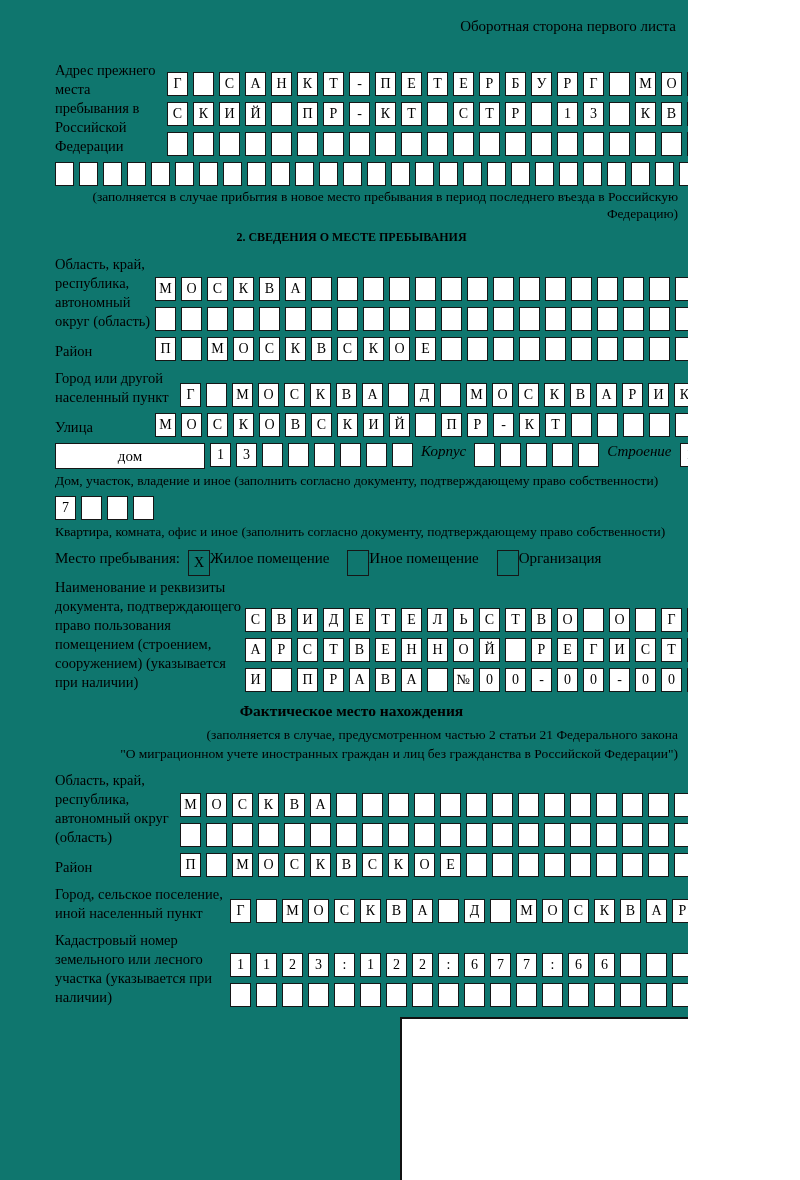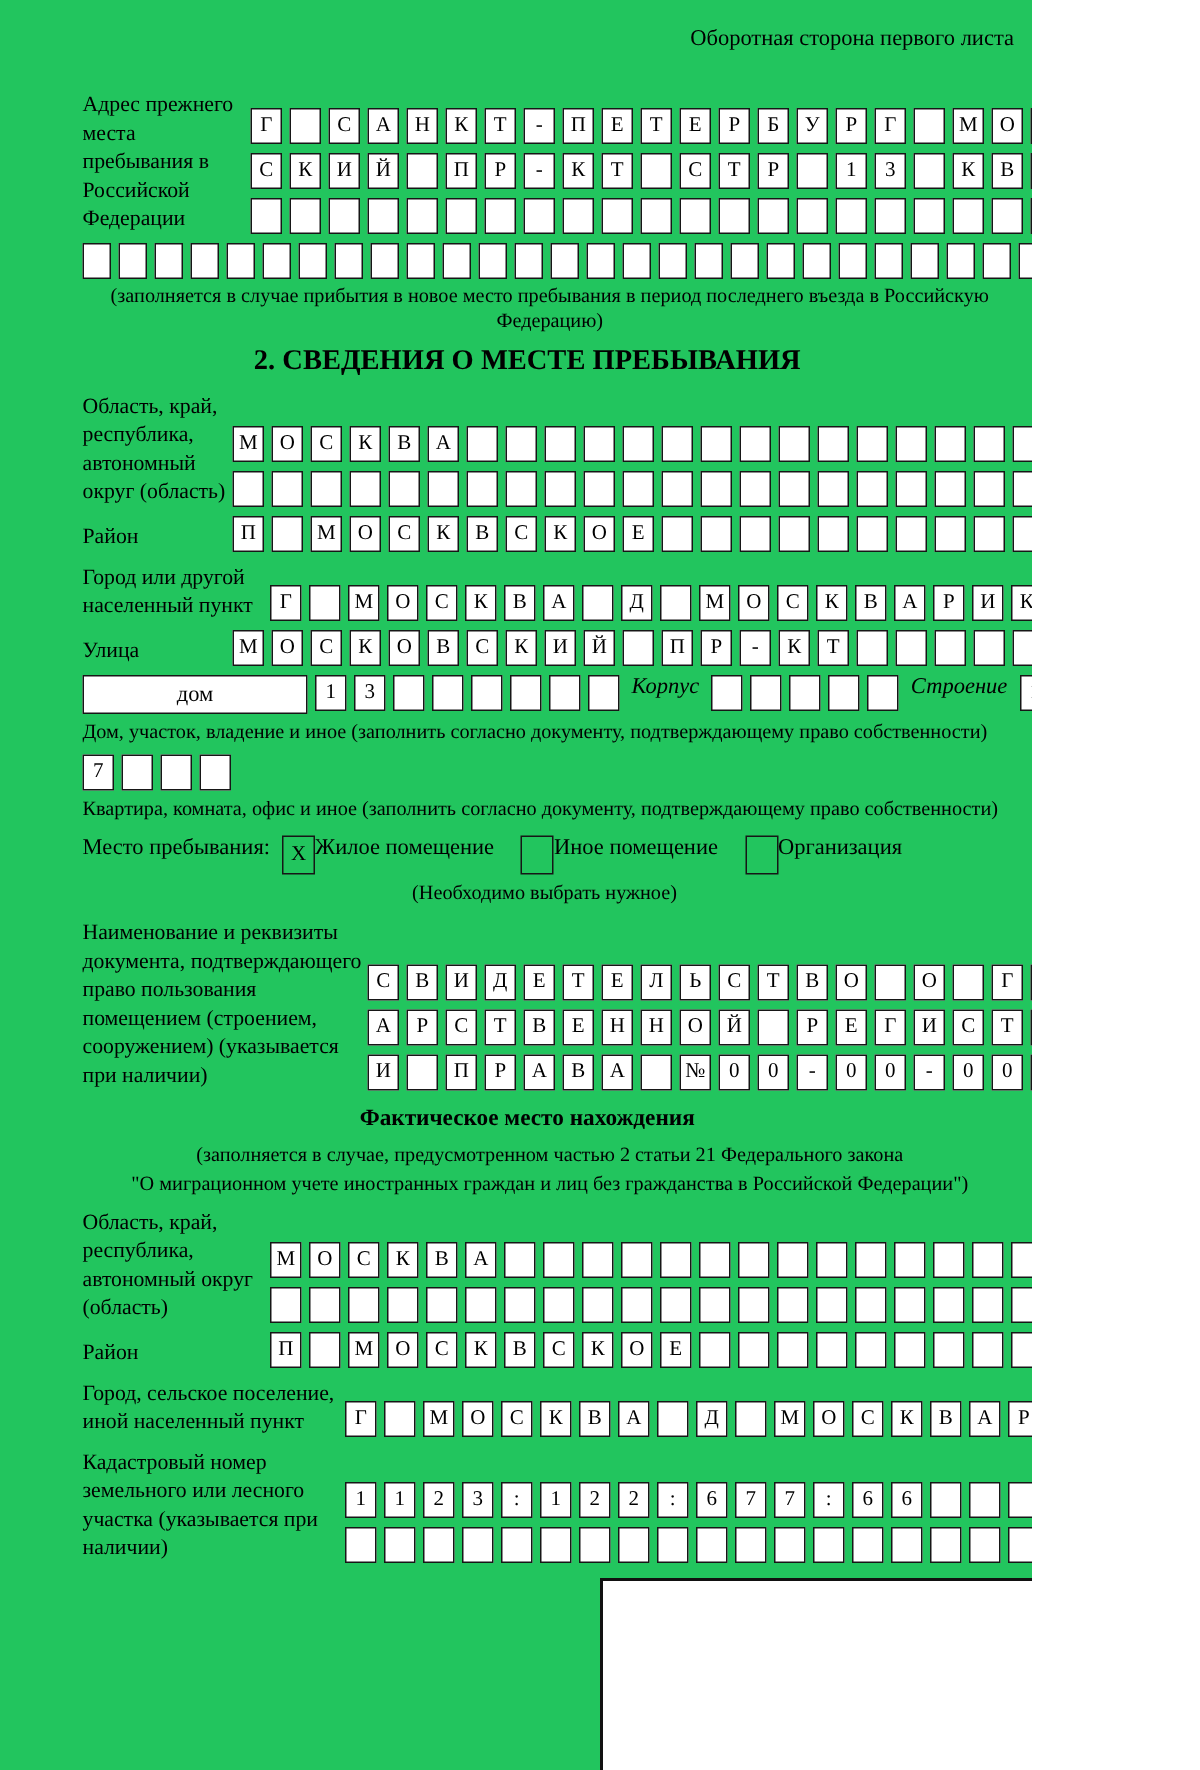--- a/index.html
+++ b/index.html
@@ -1,37 +1,37 @@
 <!DOCTYPE html>
 <html><head>
 <meta charset="utf-8">
 <style>
   html,body{margin:0;padding:0;background:#fff;}
   .page{
     width:688px;height:1180px;box-sizing:border-box;
     padding:12px 10px 0 55px;
-    font-family:"Liberation Serif",serif;color:#000;background:#22c55e;
+    font-family:"Liberation Serif",serif;color:#000;background:#0f766e;
     position:relative;overflow:hidden;
   }
   .header-note{text-align:right;font-size:15px;margin:6px 2px 24px 0;}
   .block{display:flex;align-items:flex-end;margin-bottom:6px;}
   .label{font-size:14.5px;line-height:19px;flex:none;padding-top:2px;}
   .w112{width:112px;}.w100{width:100px;}.w125{width:125px;}.w175{width:175px;}.w190{width:190px;}
   .rows{display:flex;flex-direction:column;gap:6px;}
   .cell-row{display:flex;gap:5px;flex:none;}
   .cell{
     width:21px;height:24px;box-sizing:border-box;border:1.6px solid #161616;
     display:flex;align-items:center;justify-content:center;
     font-size:14px;flex:none;background:#fff;
   }
   .full-row{margin:6px 0 2px 0;}
   .full-row .cell{width:19px;}
   .caption{font-size:13.5px;margin:2px 0 7px 0;line-height:17px;}
-  .caption.center{text-align:center;}
-  .section-title{font-weight:bold;font-size:19px;text-align:center;margin:8px 30px 8px 0;}
+  .caption.center{text-align:right;}
+  .section-title{font-weight:bold;font-size:12px;text-align:center;margin:8px 30px 8px 0;}
   .sub-title{font-weight:bold;font-size:15.5px;text-align:center;margin:10px 30px 6px 0;}
   .wide-box{box-sizing:border-box;border:1.6px solid #161616;height:26px;
     display:flex;align-items:center;justify-content:center;font-size:15px;flex:none;background:#fff;}
   .wb150{width:150px;}.wb180{width:180px;}
   .house-row{display:flex;align-items:flex-start;gap:5px;margin:2px 0 3px 0;}
   .inline-label{font-size:15px;padding:0 3px;flex:none;font-style:italic;}
   .stay-row{display:flex;align-items:flex-start;font-size:15px;margin-top:10px;}
   .checkbox{width:22px;height:26px;box-sizing:border-box;border:1.6px solid #161616;
     display:inline-flex;align-items:center;justify-content:center;font-size:14px;flex:none;}
   .stay-row .gap8{margin-left:8px;}
@@ -355,21 +355,20 @@
 
   <div class="stay-row">
     <span>Место пребывания:</span>
     <span class="checkbox gap8">X</span>
     <span>Жилое помещение</span>
     <span class="checkbox gap18"></span>
     <span>Иное помещение</span>
     <span class="checkbox gap18"></span>
     <span>Организация</span>
   </div>
-  <div class="stay-note">(Необходимо выбрать нужное)</div>
 
   <div class="block">
     <div class="label w190">Наименование и реквизиты документа, подтверждающего право пользования помещением (строением, сооружением) (указывается при наличии)</div>
     <div class="rows">
       <div class="cell-row">
           <span class="cell">С</span>
           <span class="cell">В</span>
           <span class="cell">И</span>
           <span class="cell">Д</span>
           <span class="cell">Е</span>

